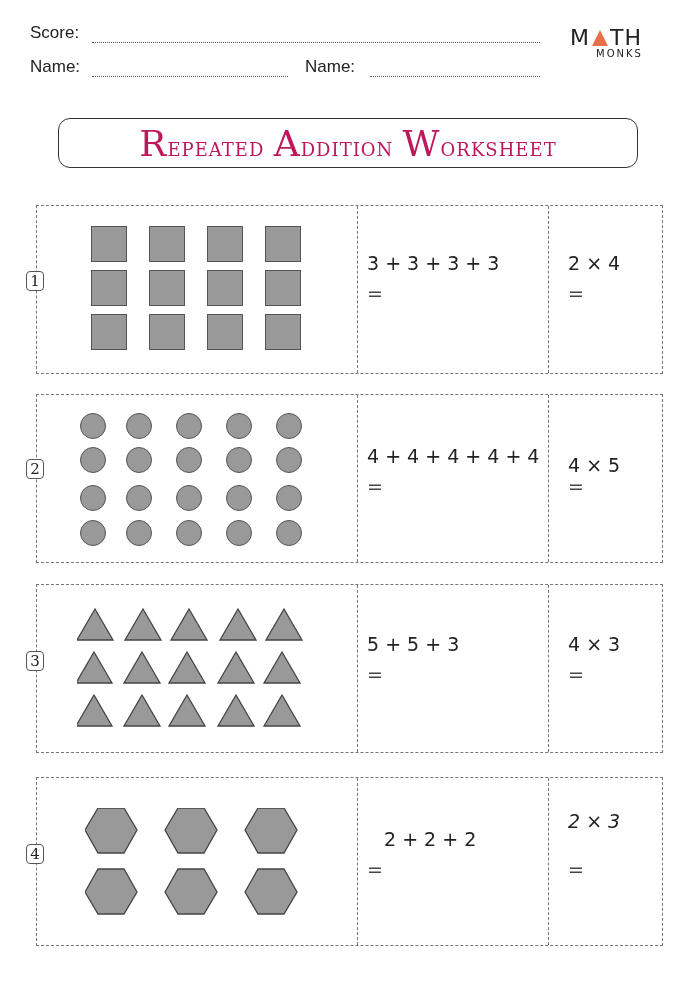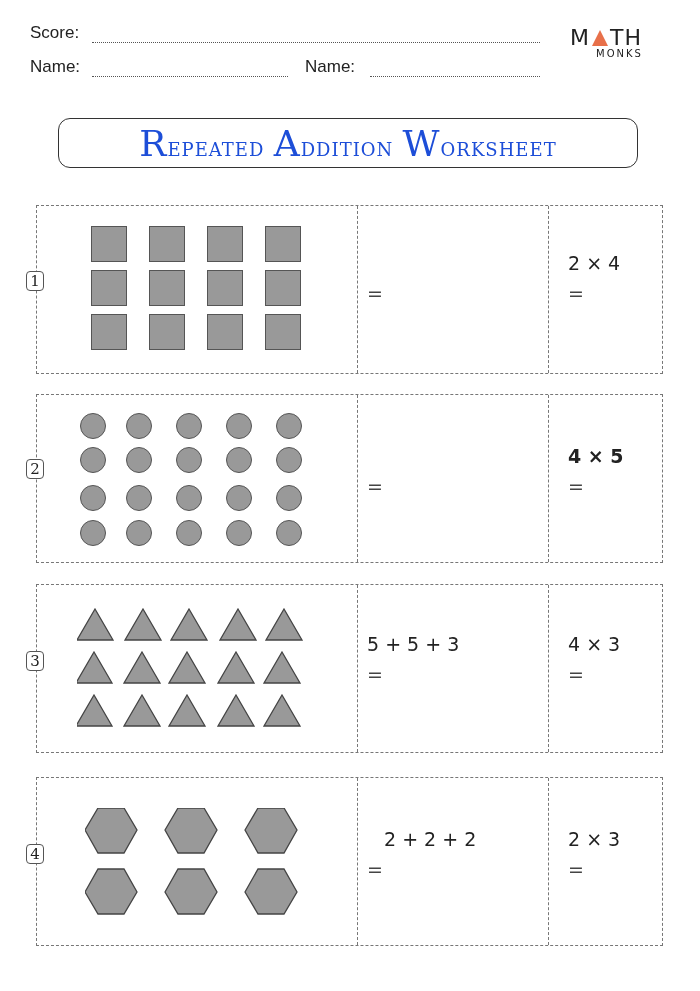--- a/index.html
+++ b/index.html
@@ -3,21 +3,21 @@
   <meta charset="utf-8">
   <style>
     html, body { margin: 0; padding: 0; background: #ffffff; }
     body { width: 700px; height: 991px; position: relative; overflow: hidden; font-family: "DejaVu Sans", sans-serif; color: #222; }
     .abs { position: absolute; }
     .hdr-label { font-family: "Liberation Sans", sans-serif; font-size: 17px; color: #222; }
     .dotline { border-bottom: 1px dotted #555; height: 0; }
     .logo-math { font-family: "DejaVu Sans", sans-serif; font-size: 22px; letter-spacing: 1px; color: #222; font-weight: 500; display:flex; align-items:flex-end; }
     .logo-monks { font-family: "DejaVu Sans", sans-serif; font-size: 10px; letter-spacing: 2px; color: #222; }
     .title-box { border: 1.5px solid #333; border-radius: 12px; display: flex; align-items: center; justify-content: center; }
-    .title-text { font-family: "DejaVu Serif", serif; font-size: 26px; color: #1d4ed8; font-variant: small-caps; letter-spacing: 1px; white-space: nowrap; }
+    .title-text { font-family: "DejaVu Serif", serif; font-size: 26px; color: #be185d; font-variant: small-caps; letter-spacing: 1px; white-space: nowrap; }
     .title-text .cap { font-size: 36px; }
     .row { position: absolute; left: 36px; width: 627px; border: 1.4px dashed #777; box-sizing: border-box; }
     .col-div { position: absolute; top: 0; bottom: 0; border-left: 1.4px dashed #777; }
     .num-badge { position: absolute; left: -11px; width: 18px; height: 20px; background: #fff; border: 1px solid #555; border-radius: 4px; font-family: "DejaVu Serif", serif; font-size: 15px; line-height: 19px; text-align: center; color: #222; box-sizing: border-box; }
     .expr { position: absolute; font-family: "DejaVu Sans", sans-serif; font-size: 19px; color: #222; white-space: nowrap; }
     .eq { position: absolute; font-family: "DejaVu Sans", sans-serif; font-size: 19px; color: #444; }
     .shape-area { position: absolute; }
     .sq { position: absolute; width: 36px; height: 36px; background: #999; border: 1.5px solid #555; box-sizing: border-box; }
     .ci { position: absolute; width: 26px; height: 26px; background: #999; border: 1.5px solid #555; border-radius: 50%; box-sizing: border-box; }
   </style>
@@ -63,20 +63,21 @@
     <div class="sq" style="left:174px;top:0"></div>
     <div class="sq" style="left:0;top:44px"></div>
     <div class="sq" style="left:58px;top:44px"></div>
     <div class="sq" style="left:116px;top:44px"></div>
     <div class="sq" style="left:174px;top:44px"></div>
     <div class="sq" style="left:0;top:88px"></div>
     <div class="sq" style="left:58px;top:88px"></div>
     <div class="sq" style="left:116px;top:88px"></div>
     <div class="sq" style="left:174px;top:88px"></div>
   </div>
+  <div class="expr" style="left:330px; top:46px;">3 + 3 + 3 + 3</div>
   <div class="eq" style="left:330px; top:76px;">=</div>
   <div class="expr" style="left:531px; top:46px;">2 × 4</div>
   <div class="eq" style="left:531px; top:76px;">=</div>
 </div>
 
 <div class="row" style="top:394px; height:169px;">
   <div class="col-div" style="left:320px;"></div>
   <div class="col-div" style="left:511px;"></div>
   <div class="num-badge" style="top:64px;">2</div>
   <div class="shape-area" style="left:43px; top:18px; width:230px; height:140px;">
@@ -94,22 +95,23 @@
     <div class="ci" style="left:46px;top:72px"></div>
     <div class="ci" style="left:96px;top:72px"></div>
     <div class="ci" style="left:146px;top:72px"></div>
     <div class="ci" style="left:196px;top:72px"></div>
     <div class="ci" style="left:0;top:107px"></div>
     <div class="ci" style="left:46px;top:107px"></div>
     <div class="ci" style="left:96px;top:107px"></div>
     <div class="ci" style="left:146px;top:107px"></div>
     <div class="ci" style="left:196px;top:107px"></div>
   </div>
+  <div class="expr" style="left:330px; top:50px;">4 + 4 + 4 + 4 + 4</div>
   <div class="eq" style="left:330px; top:80px;">=</div>
-  <div class="expr" style="left:531px; top:50px;font-weight:bold;">4 × 5</div>
+  <div class="expr" style="left:531px; top:59px;">4 × 5</div>
   <div class="eq" style="left:531px; top:80px;">=</div>
 </div>
 
 <div class="row" style="top:584px; height:169px;">
   <div class="col-div" style="left:320px;"></div>
   <div class="col-div" style="left:511px;"></div>
   <div class="num-badge" style="top:66px;">3</div>
   <svg class="shape-area" style="left:40px; top:22px;" width="240" height="130" viewBox="0 0 240 130">
     <g fill="#999" stroke="#444" stroke-width="1.3">
       <polygon points="18,2 36,33 0,33"></polygon>
@@ -144,15 +146,15 @@
       <polygon points="0,22 13,0 39,0 52,22 39,45 13,45"></polygon>
       <polygon points="80,22 93,0 119,0 132,22 119,45 93,45"></polygon>
       <polygon points="160,22 173,0 199,0 212,22 199,45 173,45"></polygon>
       <polygon points="0,84 13,61 39,61 52,84 39,106 13,106"></polygon>
       <polygon points="80,84 93,61 119,61 132,84 119,106 93,106"></polygon>
       <polygon points="160,84 173,61 199,61 212,84 199,106 173,106"></polygon>
     </g>
   </svg>
   <div class="expr" style="left:347px; top:50px;">2 + 2 + 2</div>
   <div class="eq" style="left:330px; top:80px;">=</div>
-  <div class="expr" style="left:531px; top:50px;">2 × 3</div>
+  <div class="expr" style="left:531px; top:32px;font-style:italic;">2 × 3</div>
   <div class="eq" style="left:531px; top:80px;">=</div>
 </div>
 
 </body></html>

